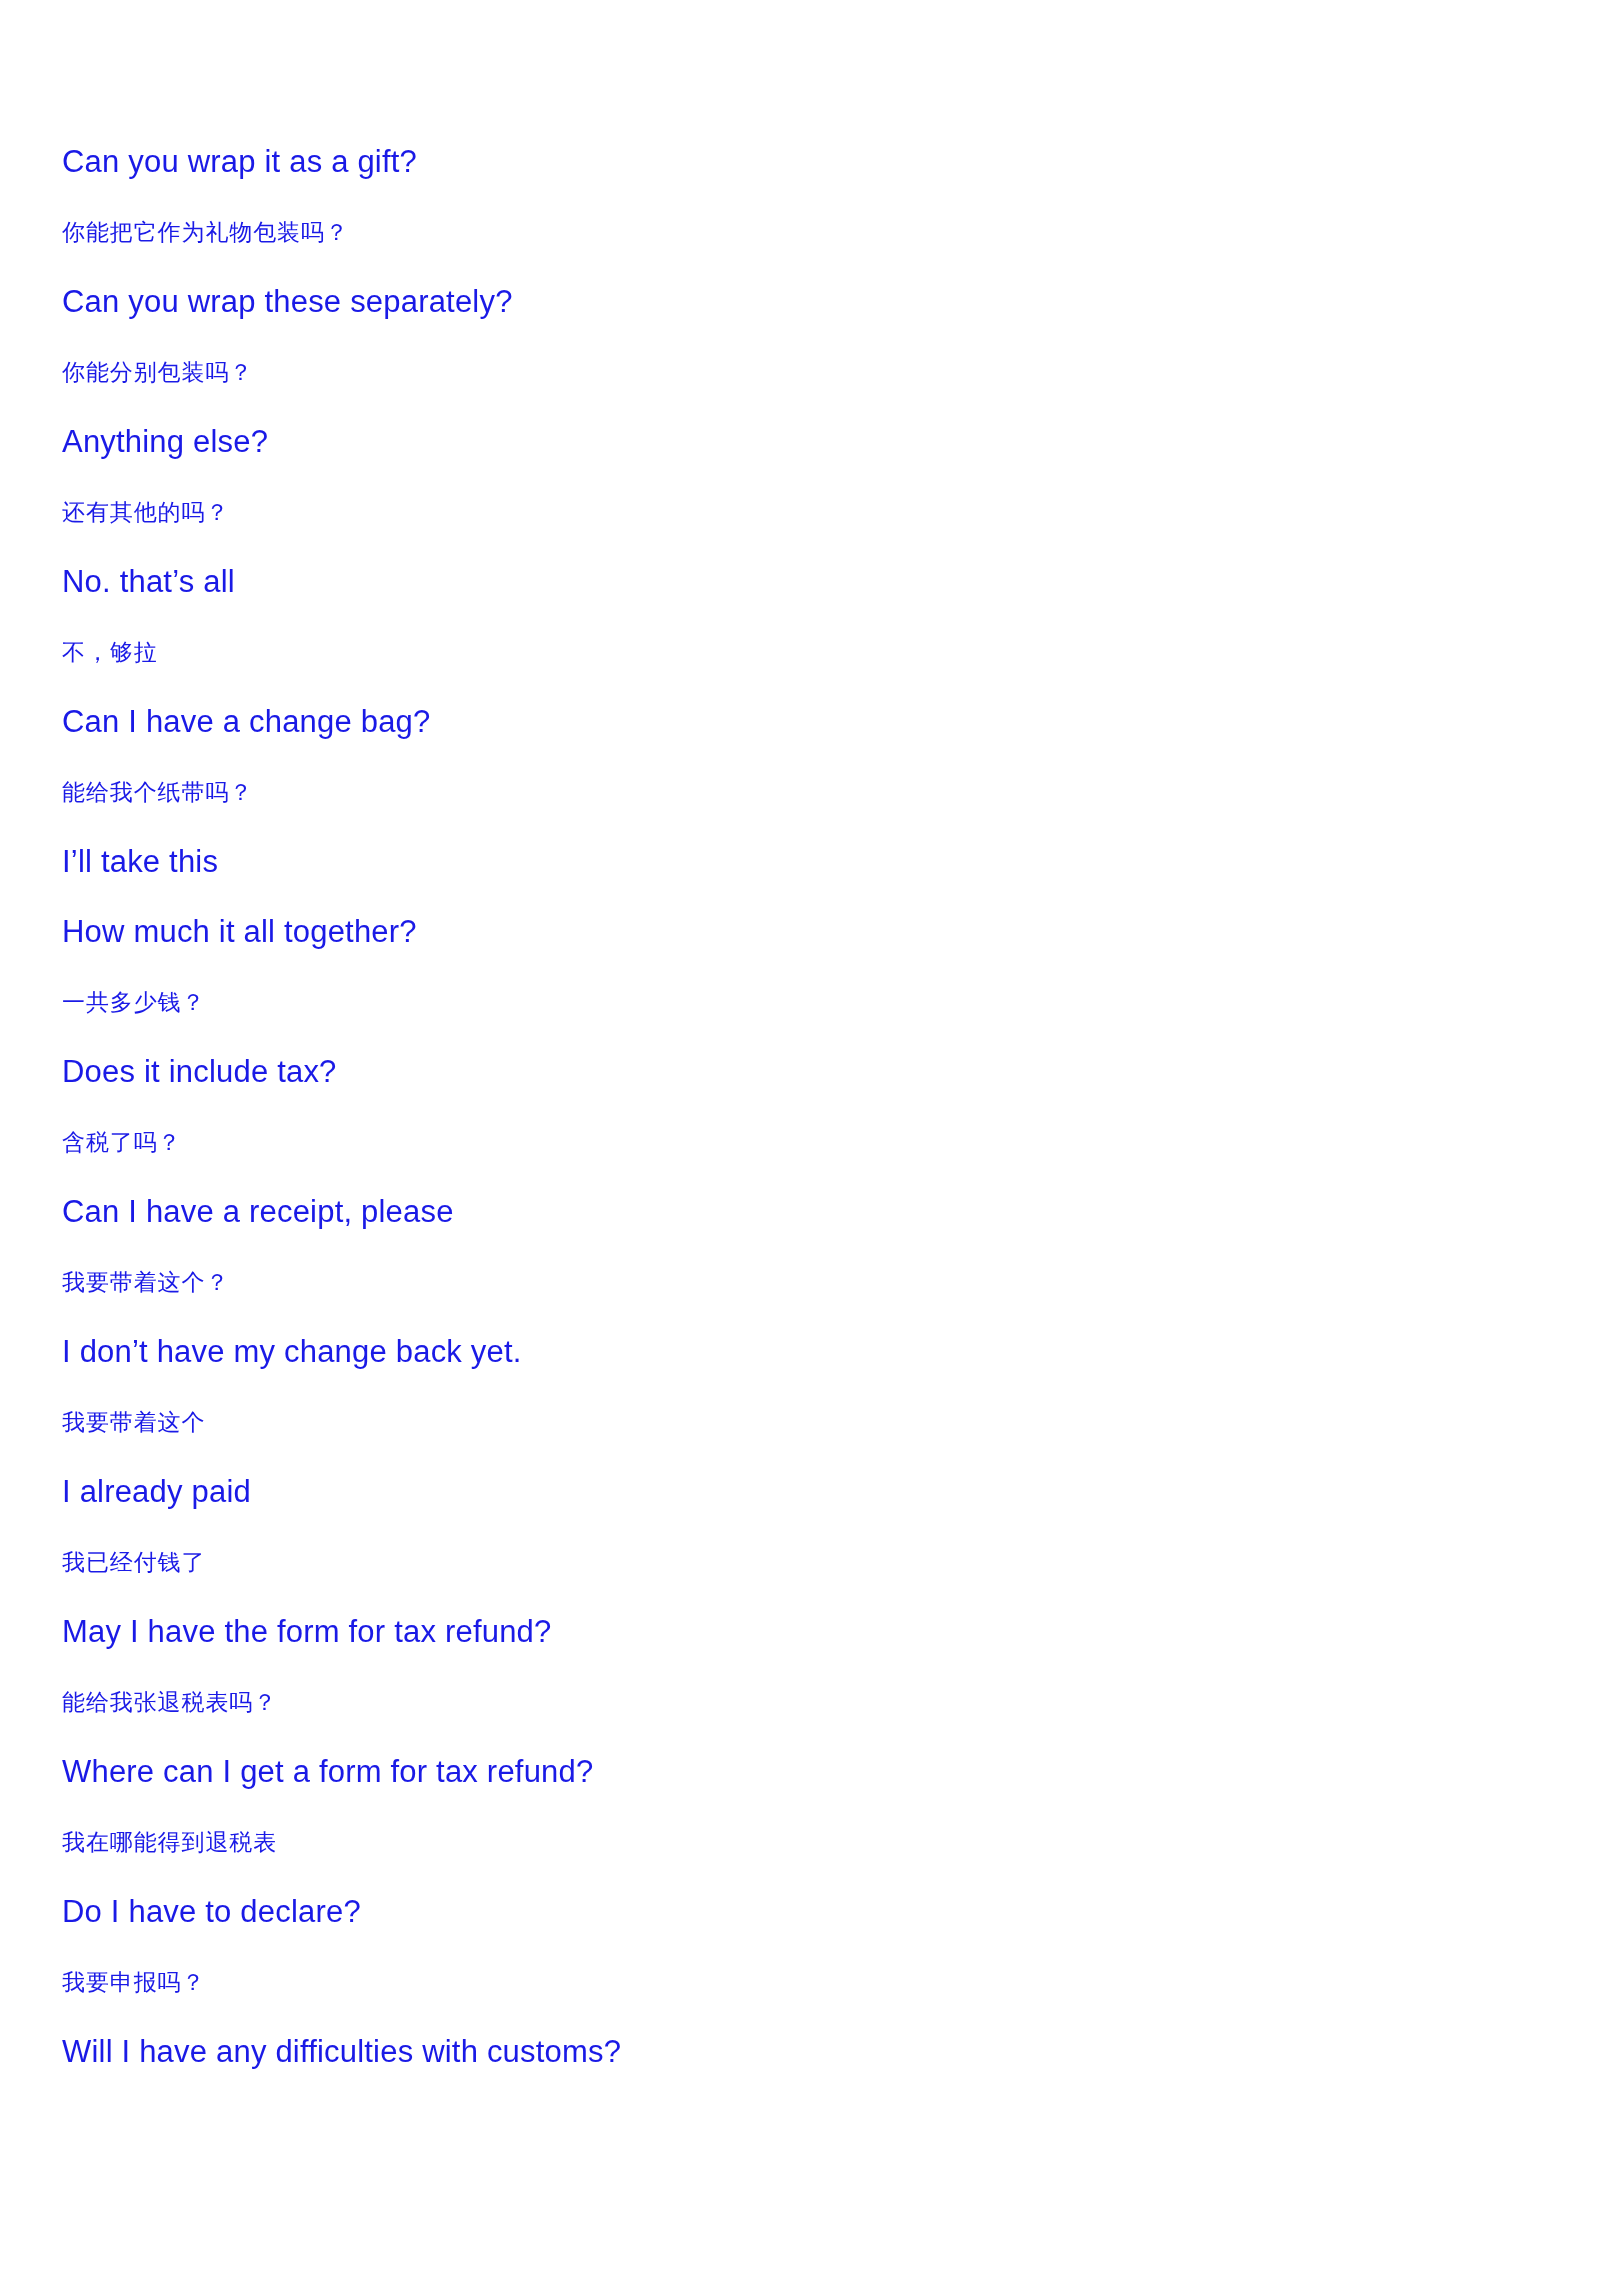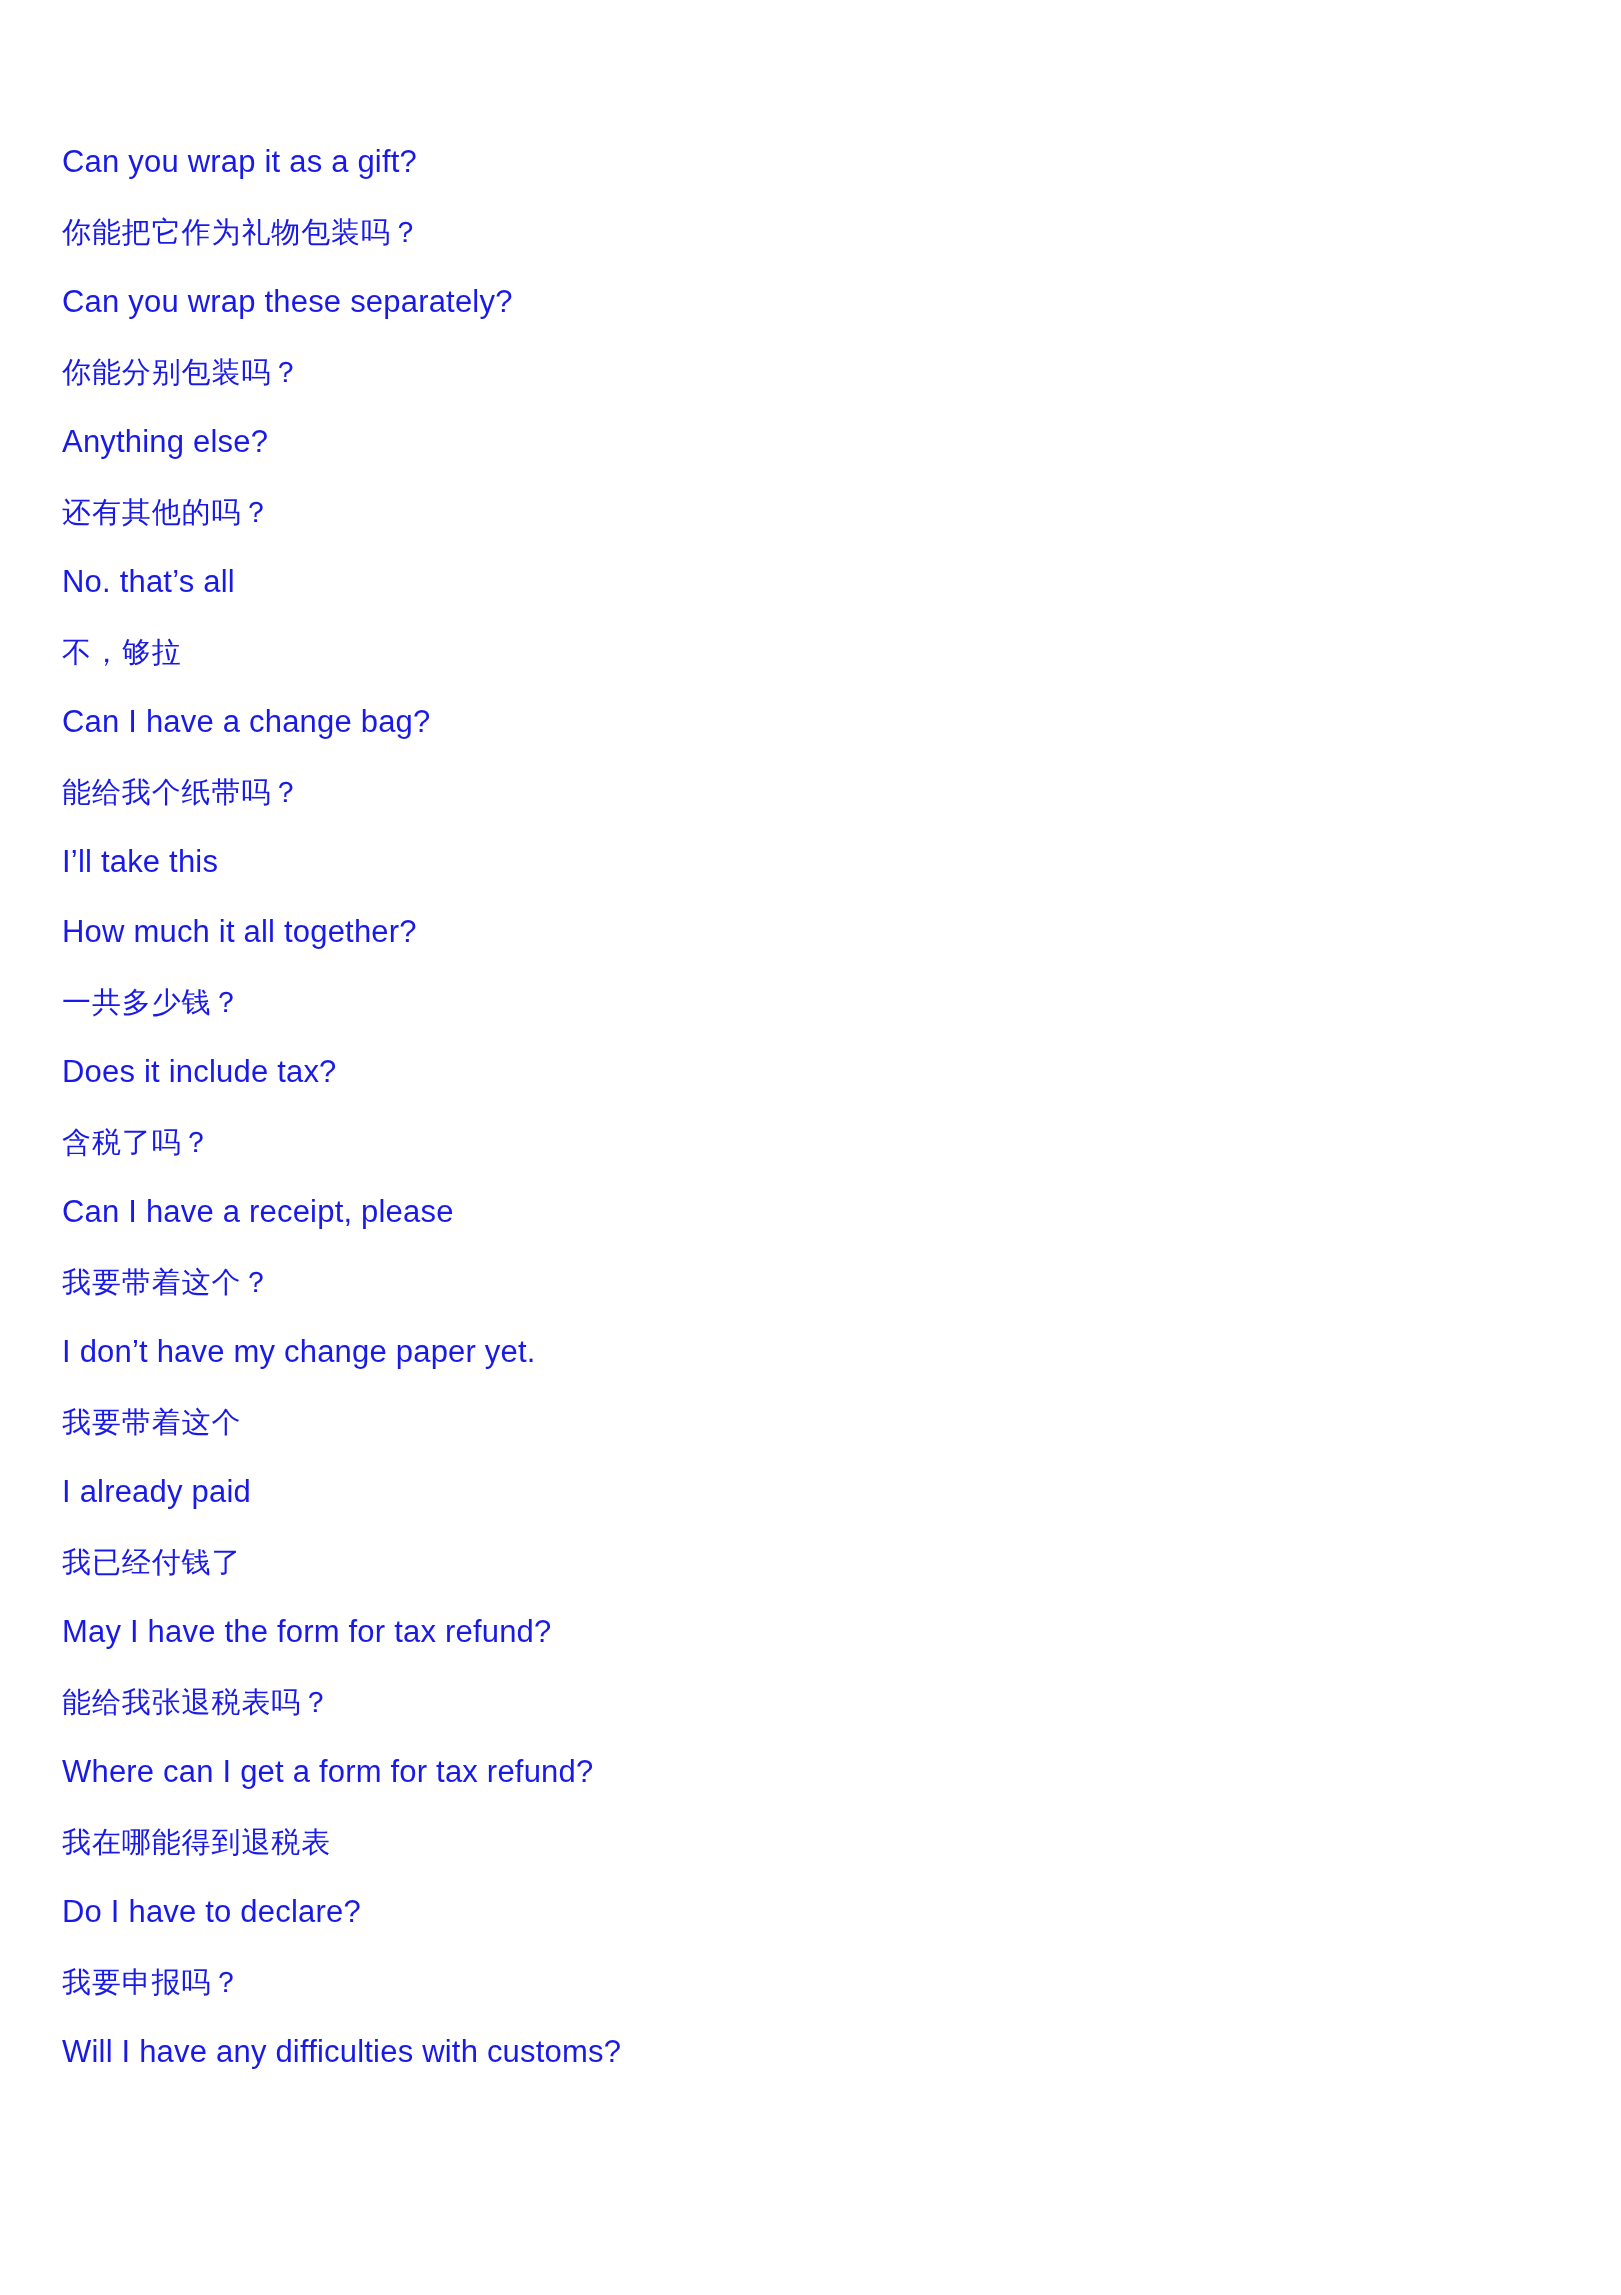--- a/index.html
+++ b/index.html
@@ -29,21 +29,21 @@
   }
   .line.en {
     font-family: "Liberation Sans", sans-serif;
     font-size: 31px;
     line-height: 70px;
     letter-spacing: 0.2px;
     color: #1a1ae6;
   }
   .line.zh {
     font-family: "DejaVu Sans", sans-serif;
-    font-size: 29px;
+    font-size: 23px;
     line-height: 70px;
     letter-spacing: 0.9px;
     color: #1a1ae6;
   }
 </style>
 </head>
 <body>
 
 <div class="page">
   <div class="lines">
@@ -57,21 +57,21 @@
       <div class="line zh">不，够拉</div>
       <div class="line en">Can I have a change bag?</div>
       <div class="line zh">能给我个纸带吗？</div>
       <div class="line en">I’ll take this</div>
       <div class="line en">How much it all together?</div>
       <div class="line zh">一共多少钱？</div>
       <div class="line en">Does it include tax?</div>
       <div class="line zh">含税了吗？</div>
       <div class="line en">Can I have a receipt, please</div>
       <div class="line zh">我要带着这个？</div>
-      <div class="line en">I don’t have my change paper yet.</div>
+      <div class="line en">I don’t have my change back yet.</div>
       <div class="line zh">我要带着这个</div>
       <div class="line en">I already paid</div>
       <div class="line zh">我已经付钱了</div>
       <div class="line en">May I have the form for tax refund?</div>
       <div class="line zh">能给我张退税表吗？</div>
       <div class="line en">Where can I get a form for tax refund?</div>
       <div class="line zh">我在哪能得到退税表</div>
       <div class="line en">Do I have to declare?</div>
       <div class="line zh">我要申报吗？</div>
       <div class="line en">Will I have any difficulties with customs?</div>

